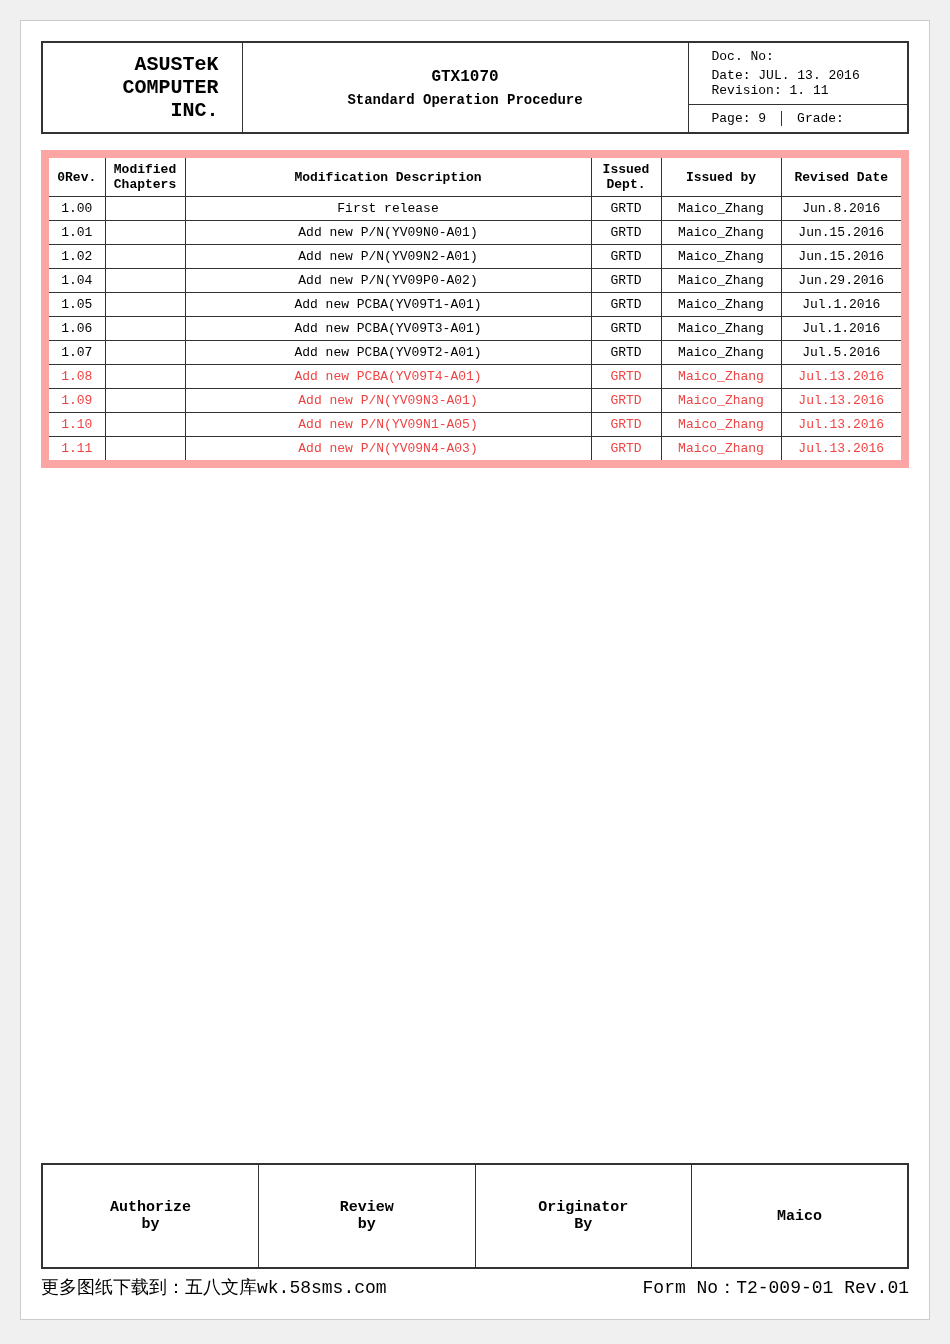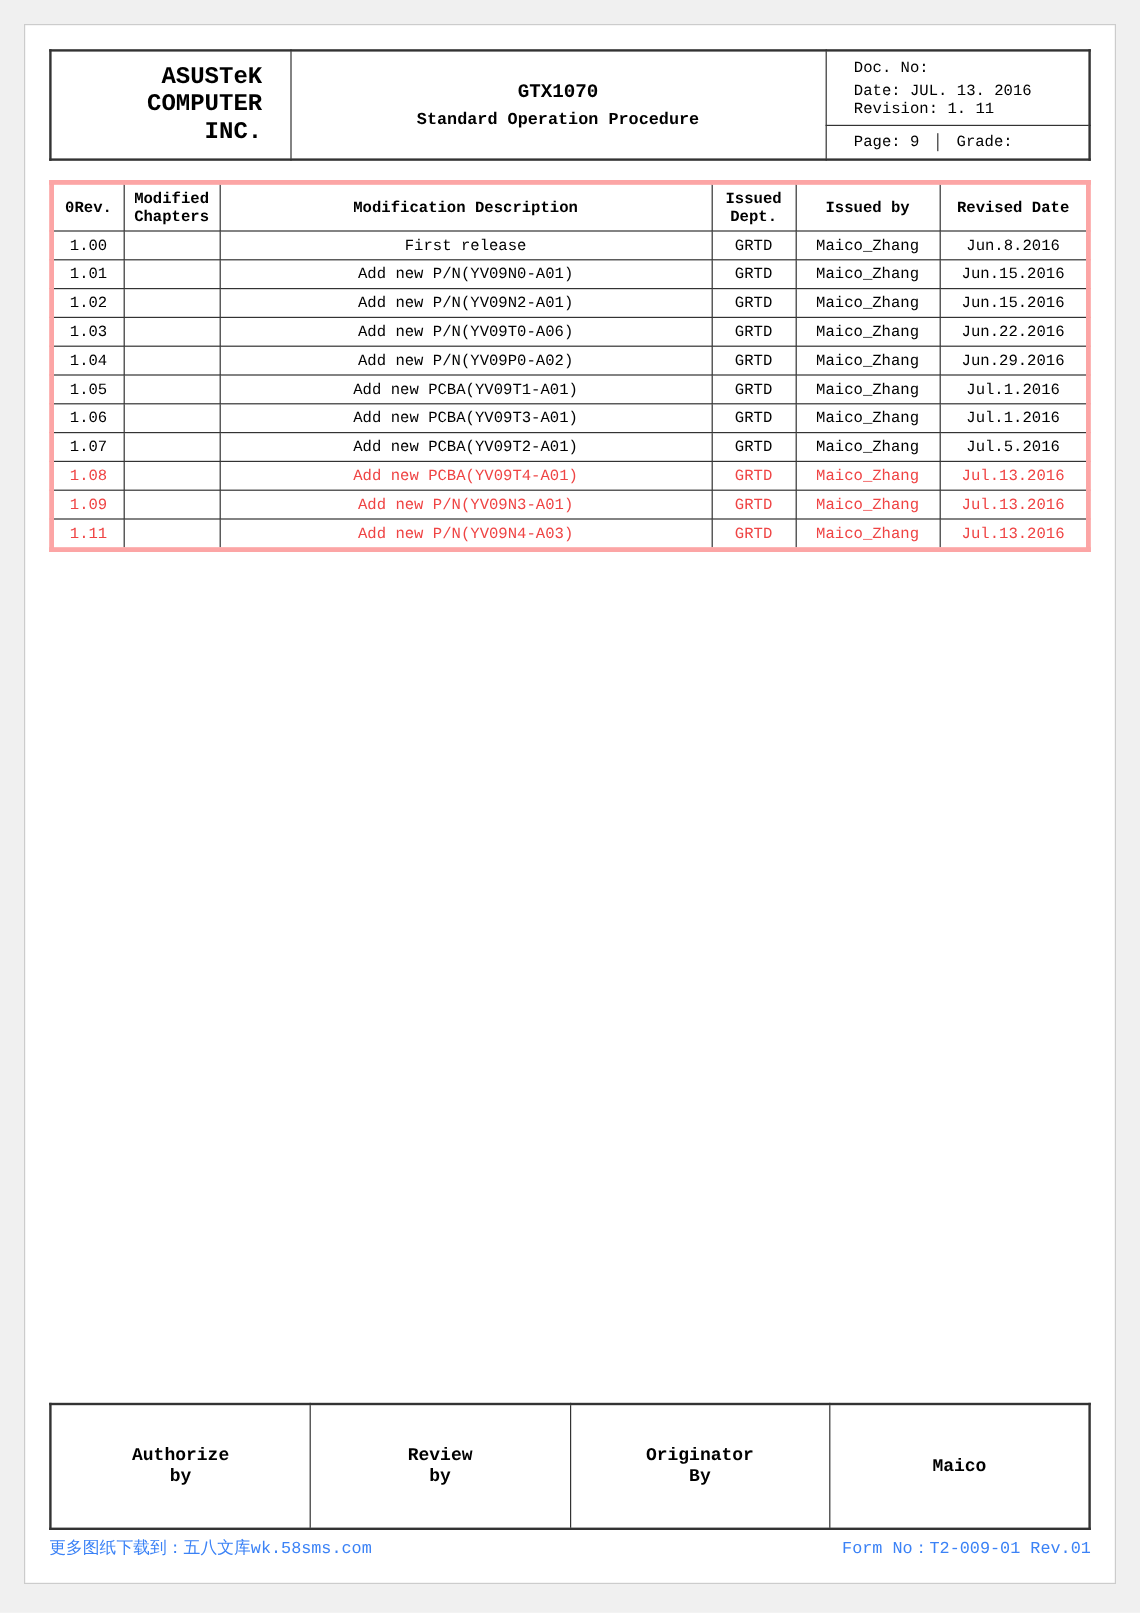--- a/index.html
+++ b/index.html
@@ -46,21 +46,21 @@
     .cell-docinfo {
       vertical-align: top;
       font-size: 13px;
       width: 220px;
     }
 
     
     .rev-table {
       width: 100%;
       border-collapse: collapse;
-      border: 4px solid #fca5a5;
+      border: 8px solid #fca5a5;
       font-size: 13px;
       margin-bottom: 0;
     }
     .rev-table th, .rev-table td {
       border: 1px solid #333;
       padding: 4px 8px;
       text-align: center;
       vertical-align: middle;
     }
     .rev-table th {
@@ -93,22 +93,22 @@
       text-align: center;
       vertical-align: middle;
       font-size: 15px;
       font-weight: bold;
       padding: 10px;
     }
     .bottom-footer {
       display: flex;
       justify-content: space-between;
       margin-top: 6px;
-      font-size: 14px;
-      color: #3b82f6;
+      font-size: 18px;
+      color: #000000;
     }
     .content-area {
       flex: 1;
     }
   </style>
 </head>
 <body>
 
 <div class="page">
 
@@ -170,28 +170,20 @@
         </tr>
         <tr>
           <td>1.02</td>
           <td></td>
           <td>Add new P/N(YV09N2-A01)</td>
           <td>GRTD</td>
           <td>Maico_Zhang</td>
           <td>Jun.15.2016</td>
         </tr>
         <tr>
-          <td>1.03</td>
-          <td></td>
-          <td>Add new P/N(YV09T0-A06)</td>
-          <td>GRTD</td>
-          <td>Maico_Zhang</td>
-          <td>Jun.22.2016</td>
-        </tr>
-        <tr>
           <td>1.04</td>
           <td></td>
           <td>Add new P/N(YV09P0-A02)</td>
           <td>GRTD</td>
           <td>Maico_Zhang</td>
           <td>Jun.29.2016</td>
         </tr>
         <tr>
           <td>1.05</td>
           <td></td>
@@ -221,20 +213,28 @@
           <td></td>
           <td>Add new PCBA(YV09T4-A01)</td>
           <td>GRTD</td>
           <td>Maico_Zhang</td>
           <td>Jul.13.2016</td>
         </tr>
         <tr class="highlight">
           <td>1.09</td>
           <td></td>
           <td>Add new P/N(YV09N3-A01)</td>
+          <td>GRTD</td>
+          <td>Maico_Zhang</td>
+          <td>Jul.13.2016</td>
+        </tr>
+        <tr class="highlight">
+          <td>1.10</td>
+          <td></td>
+          <td>Add new P/N(YV09N1-A05)</td>
           <td>GRTD</td>
           <td>Maico_Zhang</td>
           <td>Jul.13.2016</td>
         </tr>
         <tr class="highlight">
           <td>1.11</td>
           <td></td>
           <td>Add new P/N(YV09N4-A03)</td>
           <td>GRTD</td>
           <td>Maico_Zhang</td>

